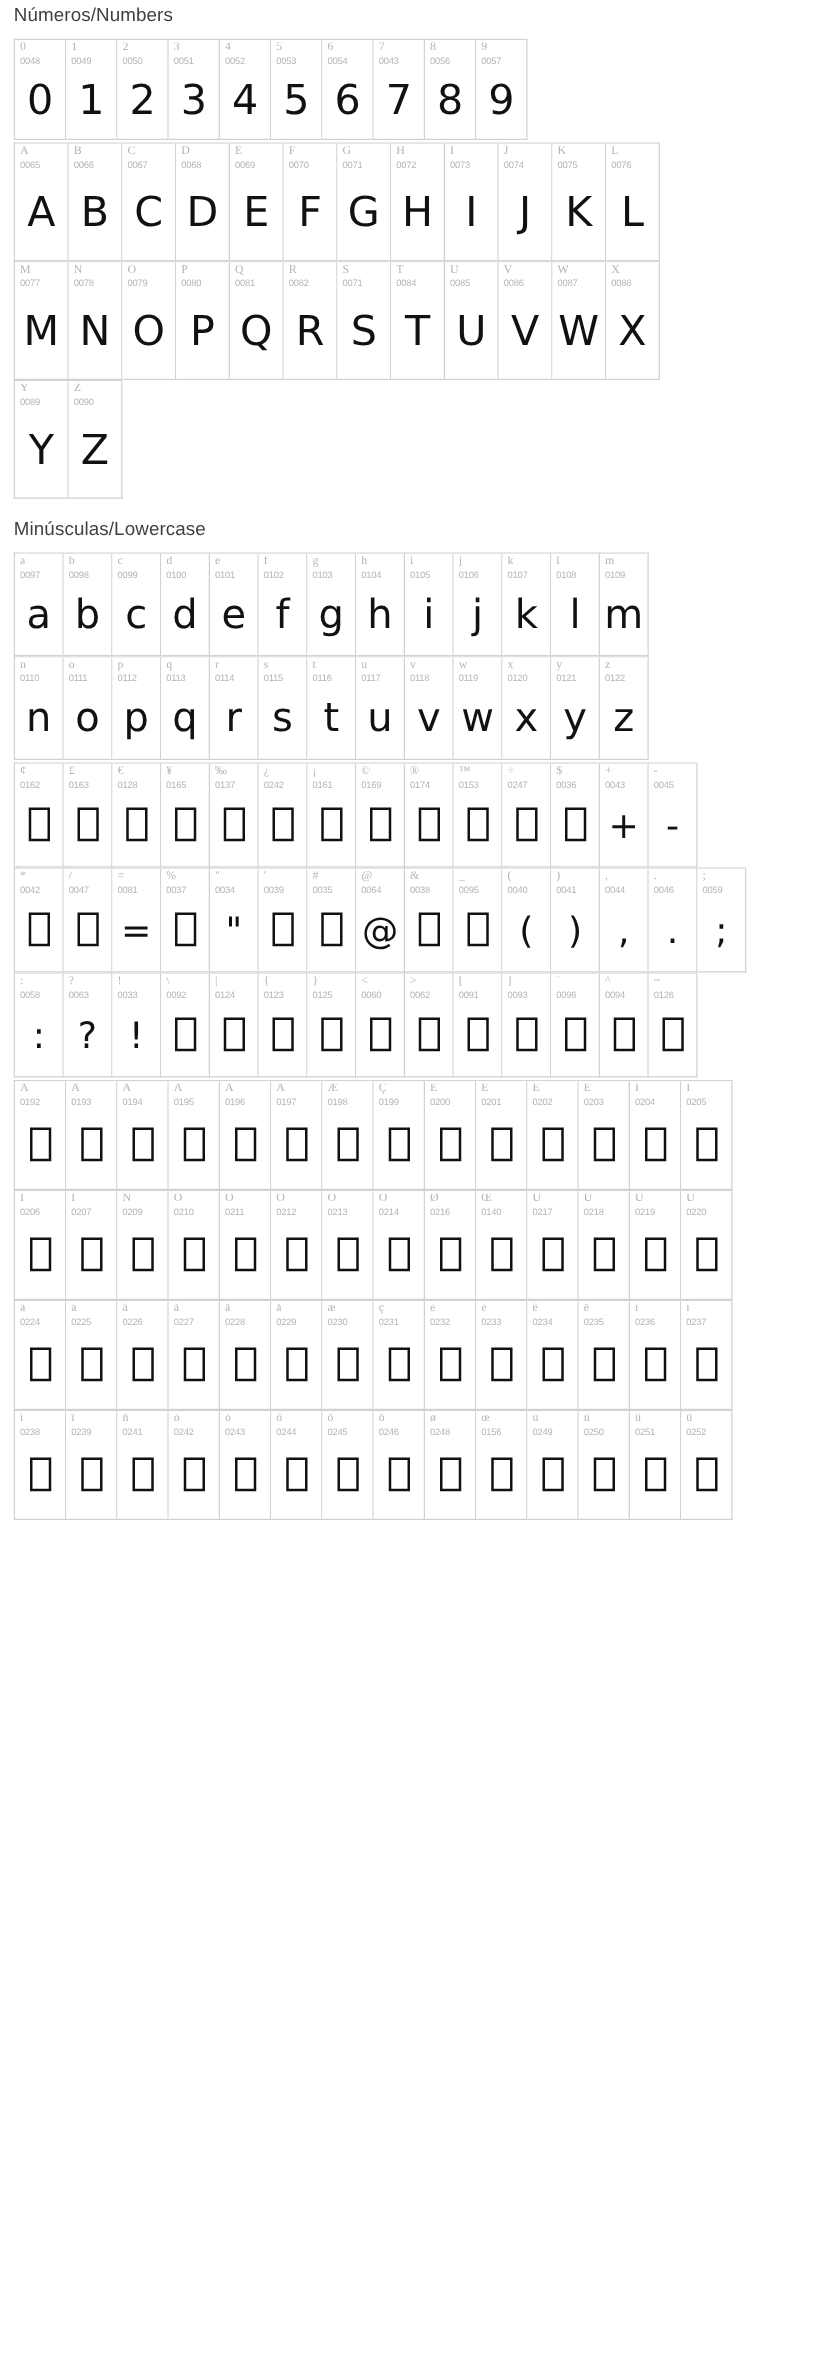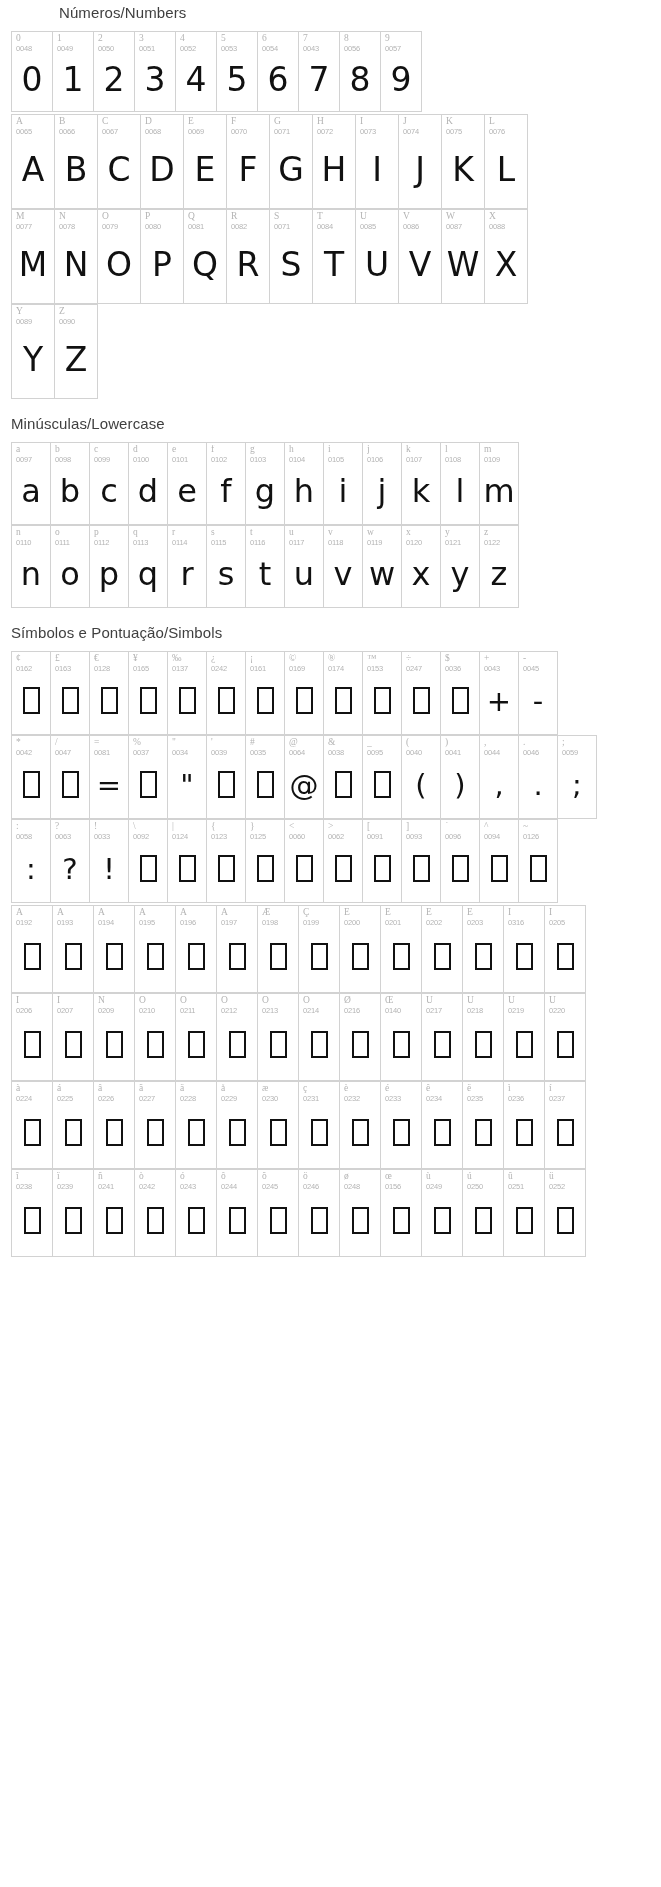--- a/index.html
+++ b/index.html
@@ -20,21 +20,20 @@
   .section-title {
     font-size: 15px;
     color: #3f3f3f;
     font-weight: 400;
     margin: 0;
     padding: 14px 0 10px 11px;
     letter-spacing: 0.1px;
   }
   .first-title {
     padding-top: 4px;
-    margin-left: 48px;
   }
   .glyph-rows {
     padding-left: 11px;
   }
   .row {
     display: flex;
     flex-wrap: nowrap;
     border-top: 1px solid #d2d2d2;
     border-left: 1px solid #d2d2d2;
     width: max-content;
@@ -565,21 +564,20 @@
             <div class="meta">
               <span class="ch-label">z</span>
               <span class="code">0122</span>
             </div>
             <div class="glyph">z</div>
           </div>
         </div>
       </div>
     </div>
     <div class="section">
-      <div class="section-title">Símbolos e Pontuação/Simbols</div>
       <div class="glyph-rows">
         <div class="row r-sym">
           <div class="cell">
             <div class="meta">
               <span class="ch-label">¢</span>
               <span class="code">0162</span>
             </div>
             <div class="glyph"><span class="tofu"></span></div>
           </div>
           <div class="cell">
@@ -966,21 +964,21 @@
           <div class="cell">
             <div class="meta">
               <span class="ch-label">Ë</span>
               <span class="code">0203</span>
             </div>
             <div class="glyph"><span class="tofu"></span></div>
           </div>
           <div class="cell">
             <div class="meta">
               <span class="ch-label">Ì</span>
-              <span class="code">0316</span>
+              <span class="code">0204</span>
             </div>
             <div class="glyph"><span class="tofu"></span></div>
           </div>
           <div class="cell">
             <div class="meta">
               <span class="ch-label">Í</span>
               <span class="code">0205</span>
             </div>
             <div class="glyph"><span class="tofu"></span></div>
           </div>

